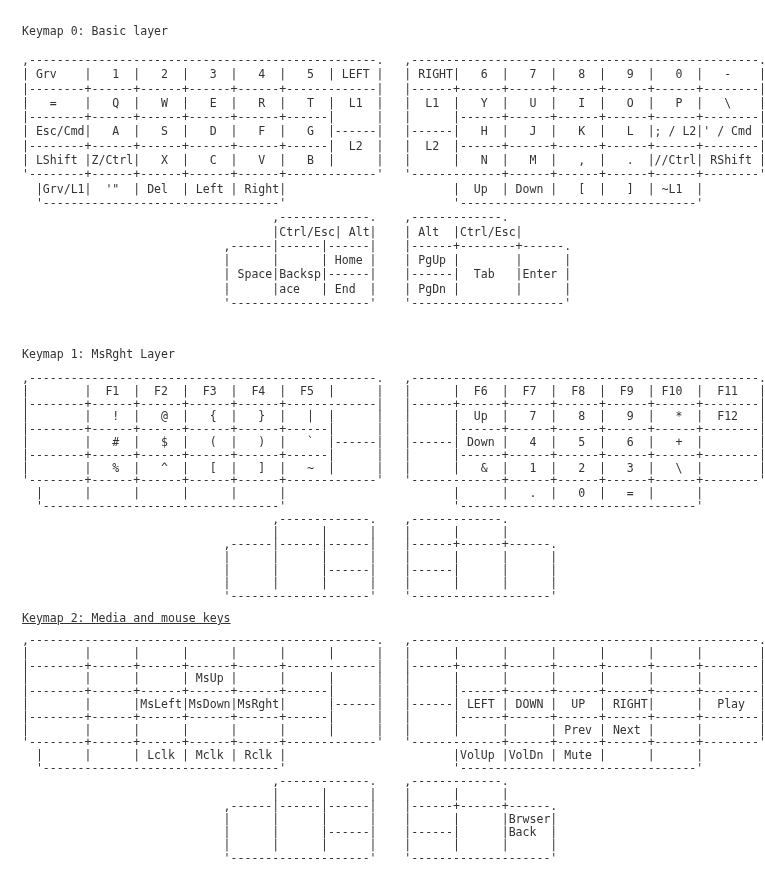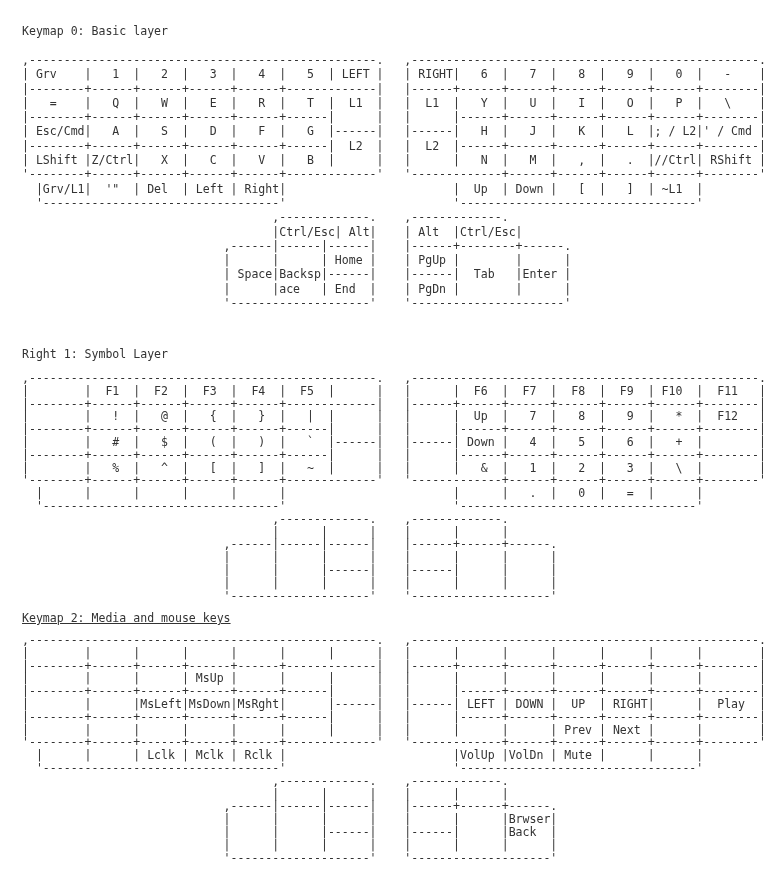--- a/index.html
+++ b/index.html
@@ -52,21 +52,21 @@
   |Grv/L1|  '"  | Del  | Left | Right|                        |  Up  | Down |   [  |   ]  | ~L1  |
   '----------------------------------'                        '----------------------------------'
                                     ,-------------.    ,-------------.
                                     |Ctrl/Esc| Alt|    | Alt  |Ctrl/Esc|
                              ,------|------|------|    |------+--------+------.
                              |      |      | Home |    | PgUp |        |      |
                              | Space|Backsp|------|    |------|  Tab   |Enter |
                              |      |ace   | End  |    | PgDn |        |      |
                              '--------------------'    '----------------------'</pre>
 
-<div id="title1" class="sec-title" style="color: rgb(51, 51, 51);">Right 1: Symbol Layer</div>
+<div id="title1" class="sec-title" style="color: rgb(51, 51, 51);">Keymap 1: MsRght Layer</div>
 
 <pre id="ascii1" class="ascii" style="color: rgb(51, 51, 51);">,--------------------------------------------------.   ,--------------------------------------------------.
 |        |  F1  |  F2  |  F3  |  F4  |  F5  |      |   |      |  F6  |  F7  |  F8  |  F9  | F10  |  F11   |
 |--------+------+------+------+------+-------------|   |------+------+------+------+------+------+--------|
 |        |   !  |   @  |   {  |   }  |   |  |      |   |      |  Up  |   7  |   8  |   9  |   *  |  F12   |
 |--------+------+------+------+------+------|      |   |      |------+------+------+------+------+--------|
 |        |   #  |   $  |   (  |   )  |   `  |------|   |------| Down |   4  |   5  |   6  |   +  |        |
 |--------+------+------+------+------+------|      |   |      |------+------+------+------+------+--------|
 |        |   %  |   ^  |   [  |   ]  |   ~  |      |   |      |   &amp;  |   1  |   2  |   3  |   \  |        |
 '--------+------+------+------+------+-------------'   '-------------+------+------+------+------+--------'

